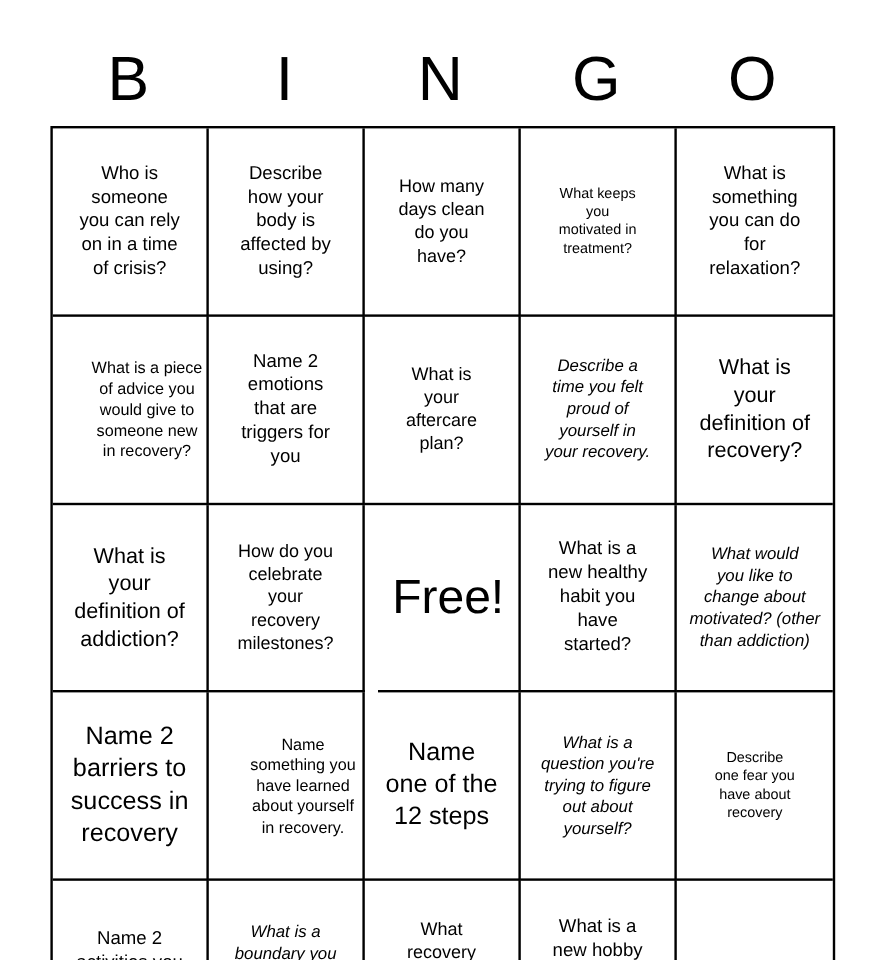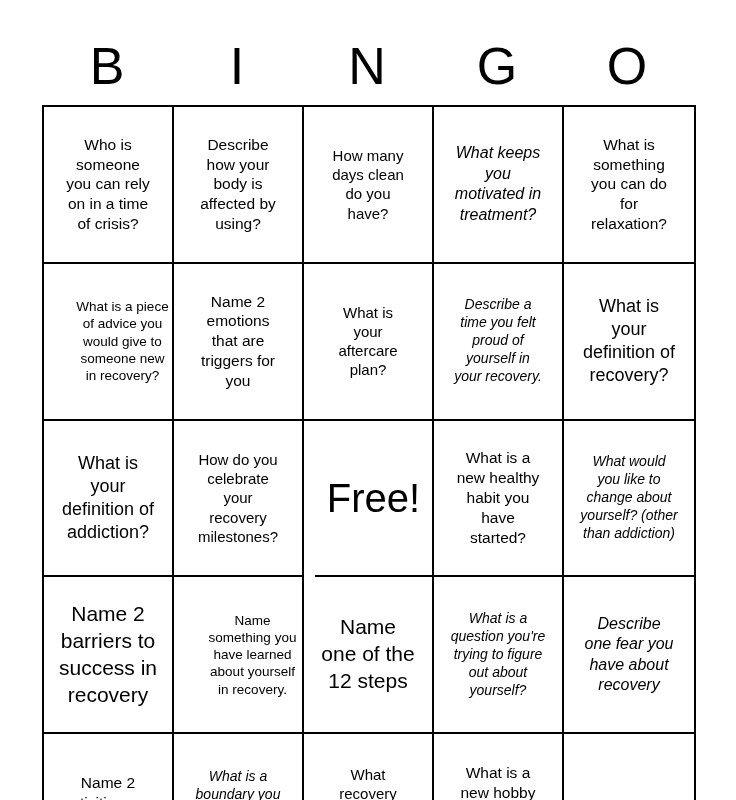--- a/index.html
+++ b/index.html
@@ -58,21 +58,21 @@
     line-height: 1.28;
     padding: 2px 2px;
     cursor: pointer;
   }
   .cell:nth-child(5n) { border-right: none; }
   .cell:nth-child(n+21) { border-bottom: none; }
   .fs13 { font-size: 13.5px; padding-left: 31px; }
   .fs14 { font-size: 14px; font-style: italic; }
   .fs15 { font-size: 15px; }
   .fs16 { font-size: 15.5px; }
-  .fs17 { font-size: 16px; font-style: italic; }
+  .fs17 { font-size: 12px; }
   .fs18 { font-size: 18px; }
   .fs20 { font-size: 15px; }
   .fs21 { font-size: 21px; }
   .fs40 { font-size: 40px; line-height: 1; margin-left: 11px; }
 </style>
 </head>
 <body>
 
 <div class="page">
 
@@ -145,21 +145,21 @@
     <div class="cell fs40">Free!</div>
     <div class="cell fs16">What is a
 new healthy
 habit you
 have
 started?</div>
 
     <div class="cell fs14">What would
 you like to
 change about
-yourself? (other
+motivated? (other
 than addiction)</div>
     <div class="cell fs21">Name 2
 barriers to
 success in
 recovery</div>
     <div class="cell fs13">Name
 something you
 have learned
 about yourself
 in recovery.</div>

